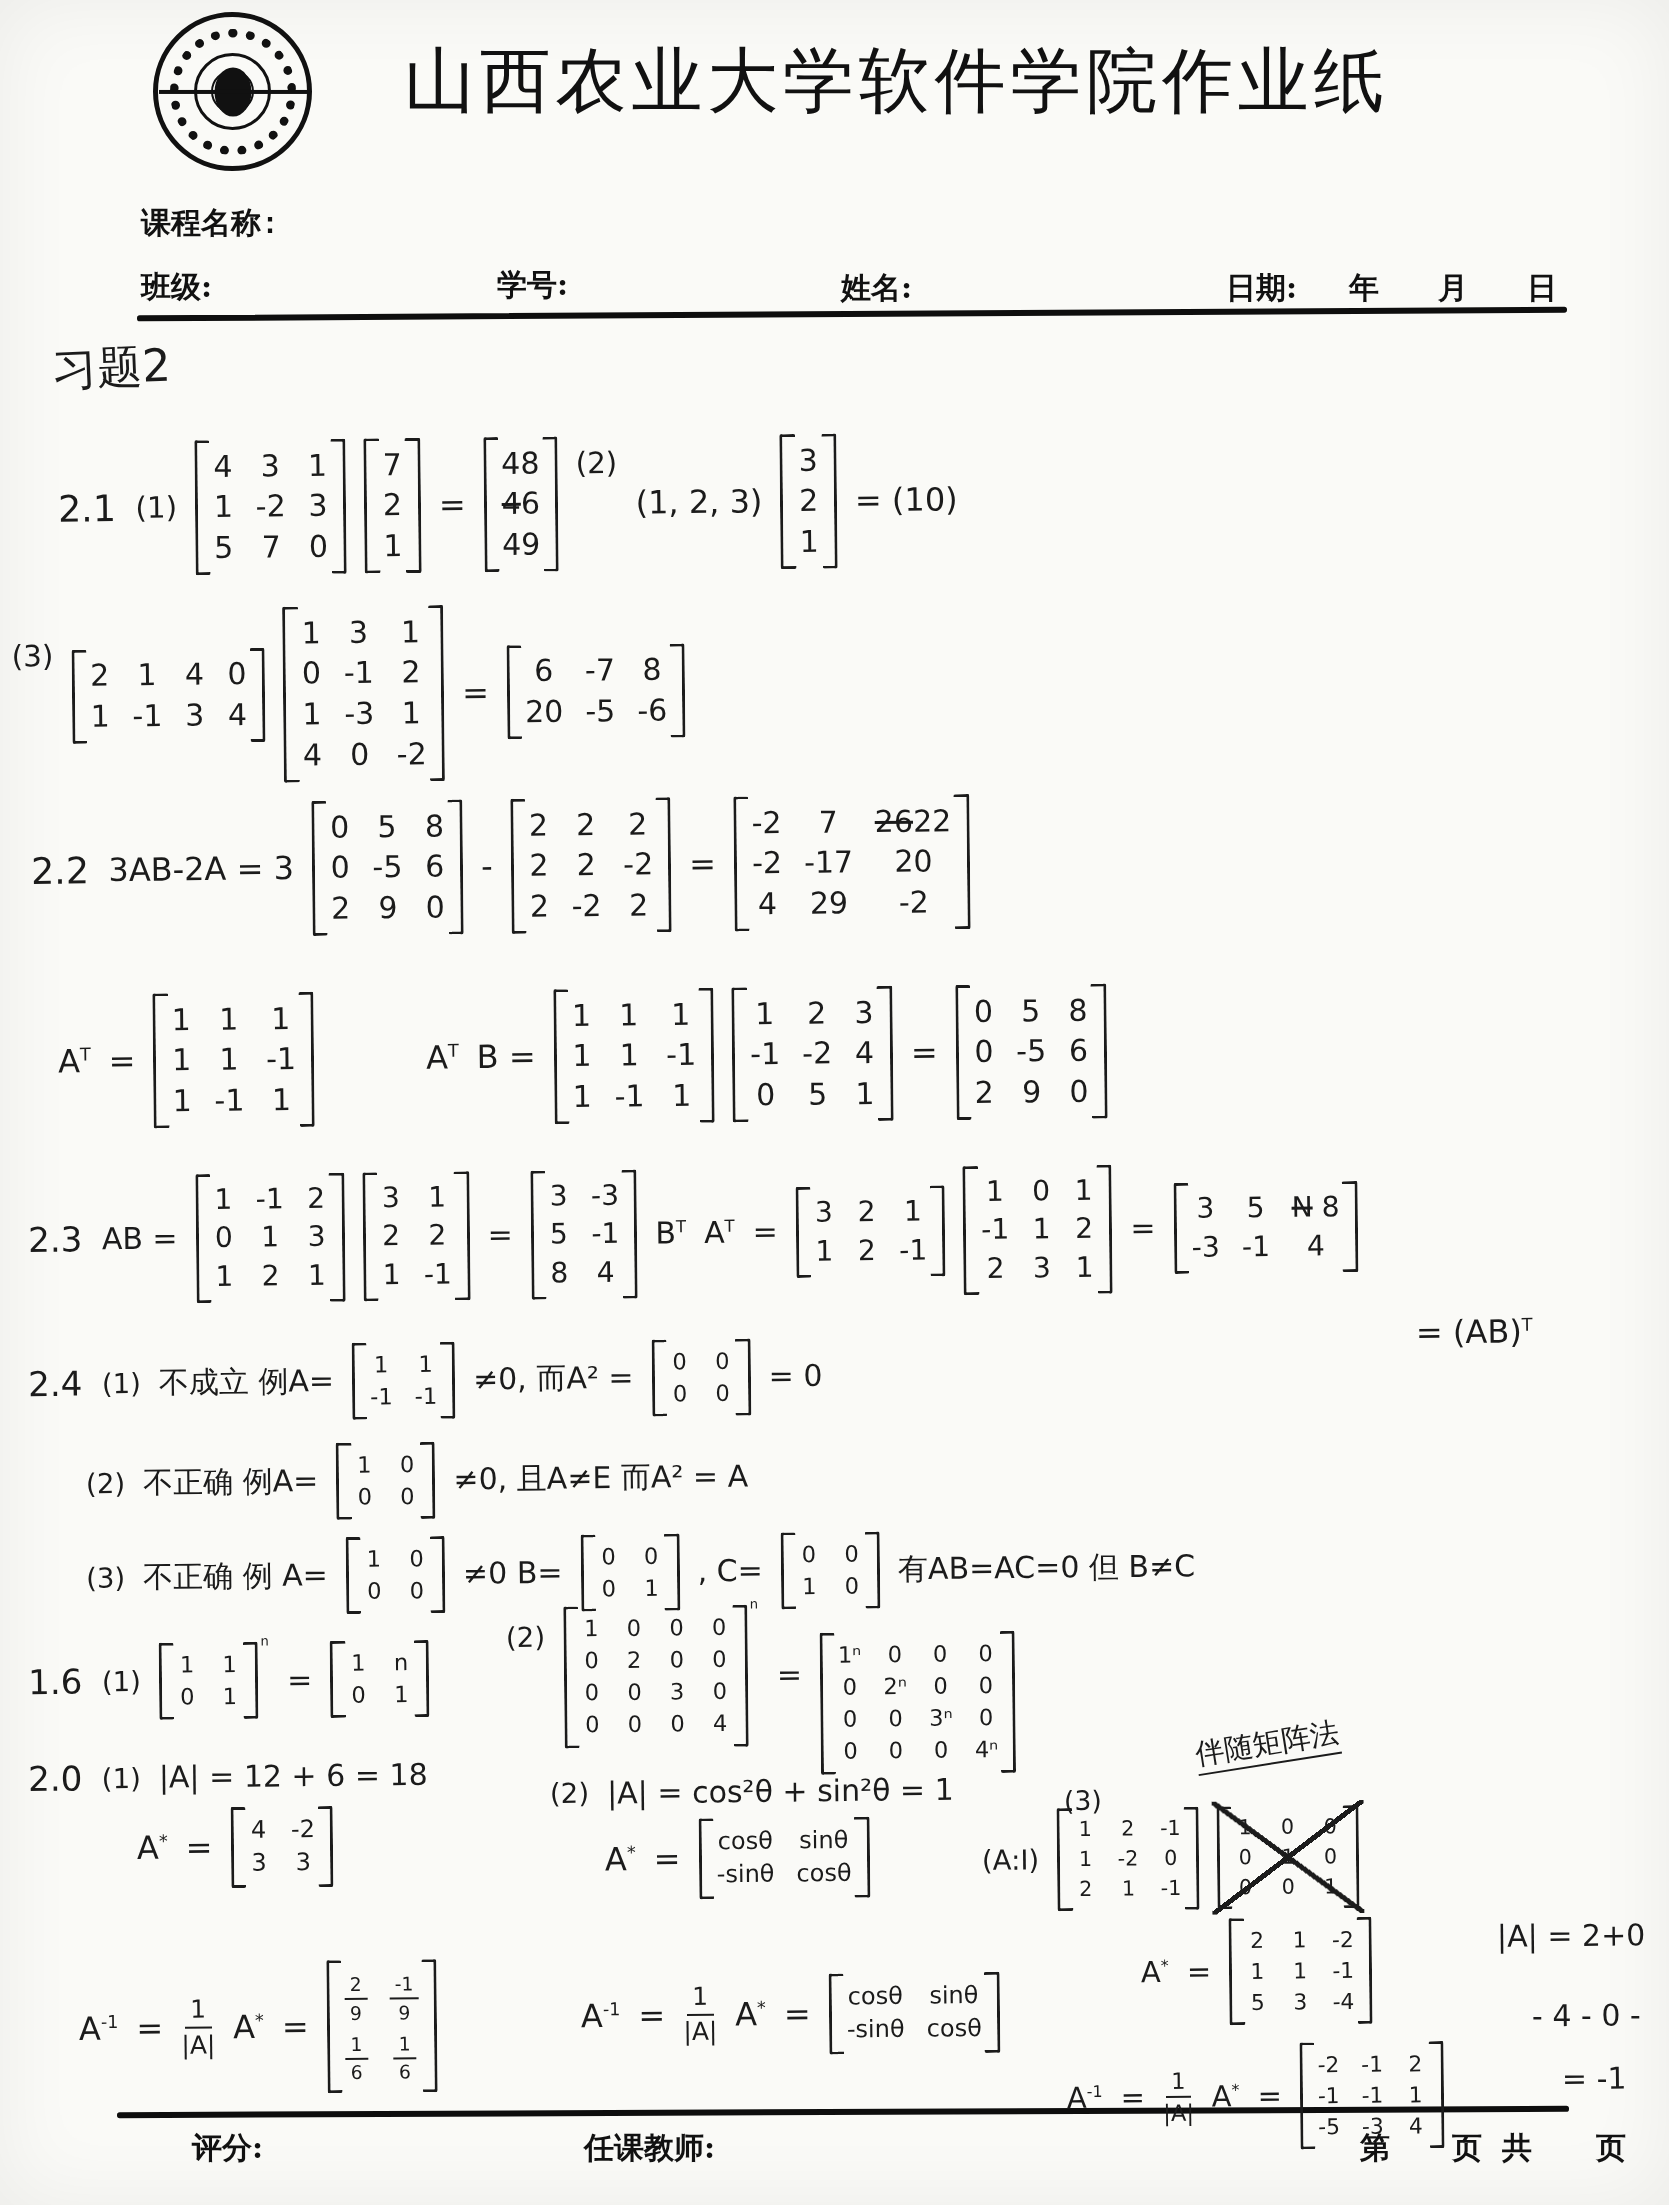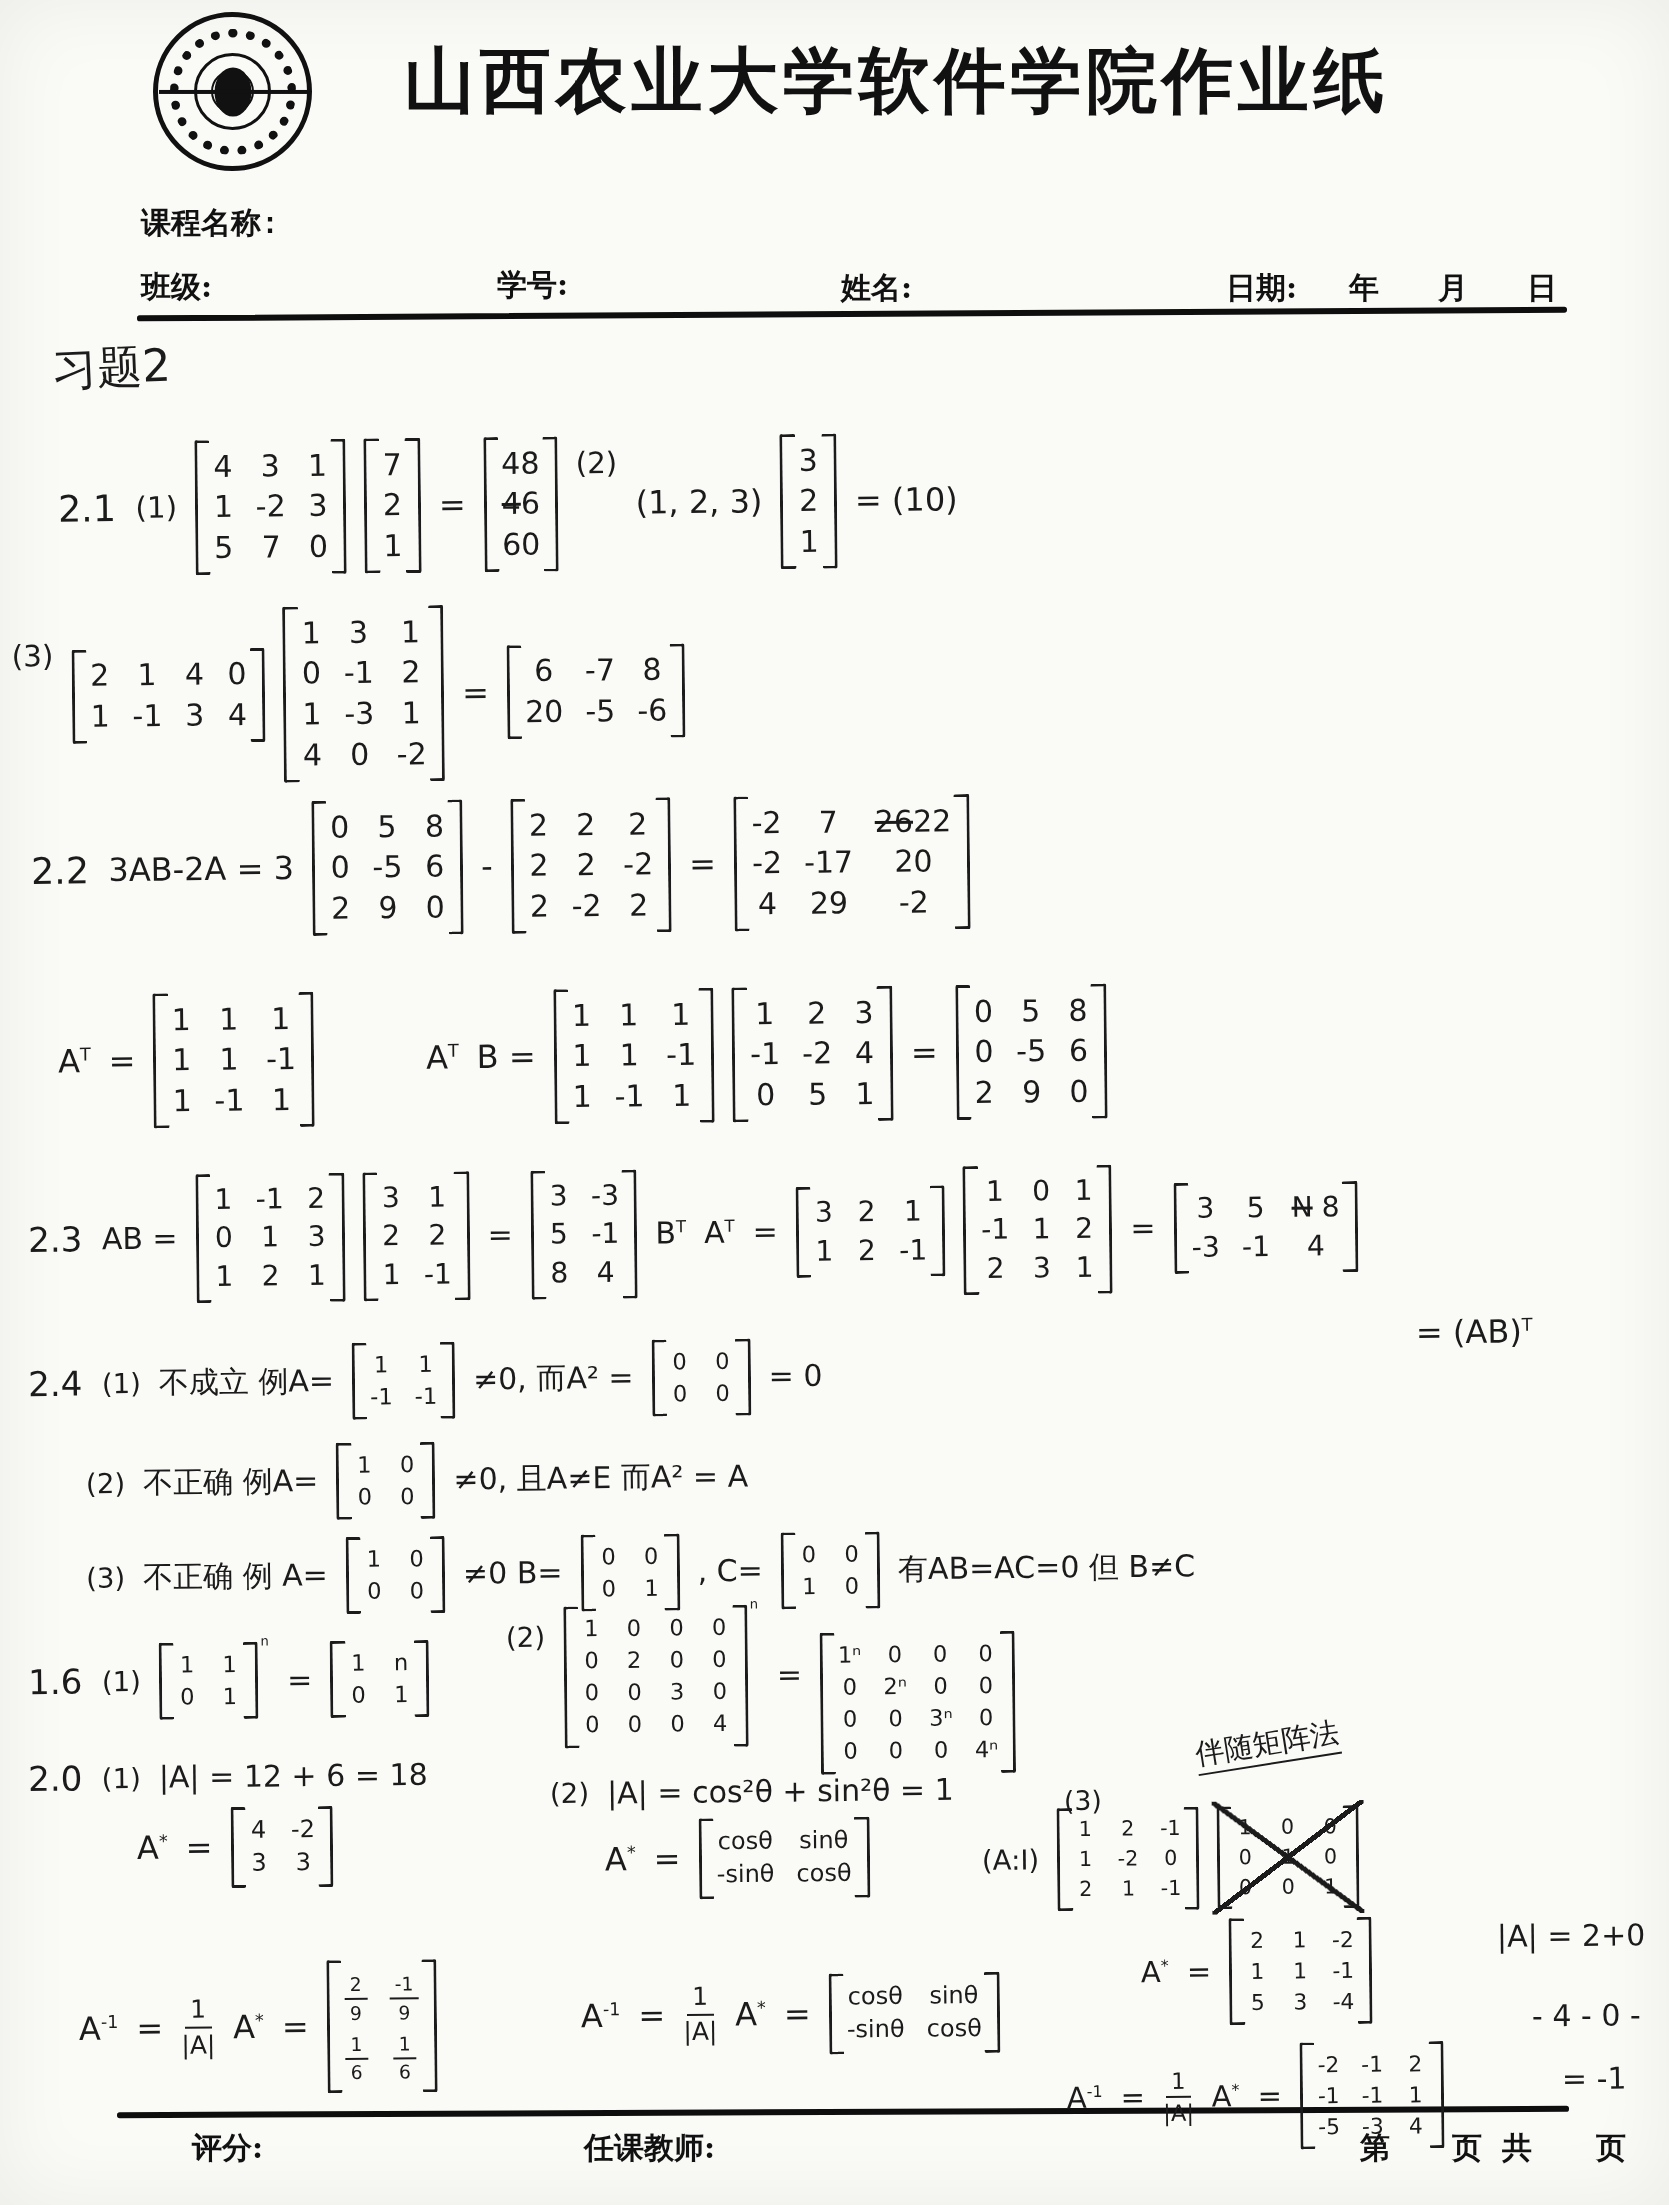--- a/index.html
+++ b/index.html
@@ -12,21 +12,21 @@
   .seal{position:absolute;left:153px;top:12.4px;width:159px;height:159px;z-index:1;}
   .seal .ring{position:absolute;border-radius:50%;border:5.5px solid var(--print);}
   .seal .r1{inset:0;}
   .seal .r2{inset:16.5px;border:9px dotted var(--print);}
   .seal .r3{inset:41px;border-width:3.4px;}
   .seal .r4{inset:58px;border-width:2.7px;}
   .seal .core{position:absolute;left:50%;top:50%;width:37px;height:49px;
               transform:translate(-50%,-50%);background:var(--print);border-radius:50%;}
   .seal .bar{position:absolute;left:5.5px;right:5.5px;top:50%;height:4.1px;
              transform:translateY(-50%);background:var(--print);}
-  .title{position:absolute;left:404px;top:34px;font-size:71px;font-weight:bold;
+  .title{position:absolute;left:404px;top:34px;font-size:71px;font-weight:normal;
          letter-spacing:4.8px;color:var(--print);font-family:"DejaVu Serif","Liberation Serif",serif;z-index:1;}
   .plabel{position:absolute;font-size:30px;font-weight:bold;color:var(--print);
           font-family:"DejaVu Serif","Liberation Serif",serif;z-index:1;}
   .lp-course{left:141px;top:203px;font-family:Liberation Mono, monospace;}
   .lp-class{left:141px;top:267px;}
   .lp-sid{left:497px;top:265px;}
   .lp-name{left:841px;top:268px;}
   .lp-date{left:1226px;top:268px;}
   .lp-year{left:1349px;top:268px;}
   .lp-month{left:1438px;top:268px;}
@@ -121,21 +121,21 @@
             <span class="mcell">7</span>
             <span class="mcell">2</span>
             <span class="mcell">1</span>
           </span>
         </span>
         <span class="tpart">=</span>
         <span class="matwrap">
           <span class="matrix" style="grid-template-columns: repeat(1, auto);">
             <span class="mcell">48</span>
             <span class="mcell"><s class="xed">4</s>6</span>
-            <span class="mcell">60</span>
+            <span class="mcell">49</span>
           </span>
         </span>
         <span class="tpart paren hi">(2)</span>
         <span class="tpart">(1, 2, 3)</span>
         <span class="matwrap">
           <span class="matrix" style="grid-template-columns: repeat(1, auto);">
             <span class="mcell">3</span>
             <span class="mcell">2</span>
             <span class="mcell">1</span>
           </span>

